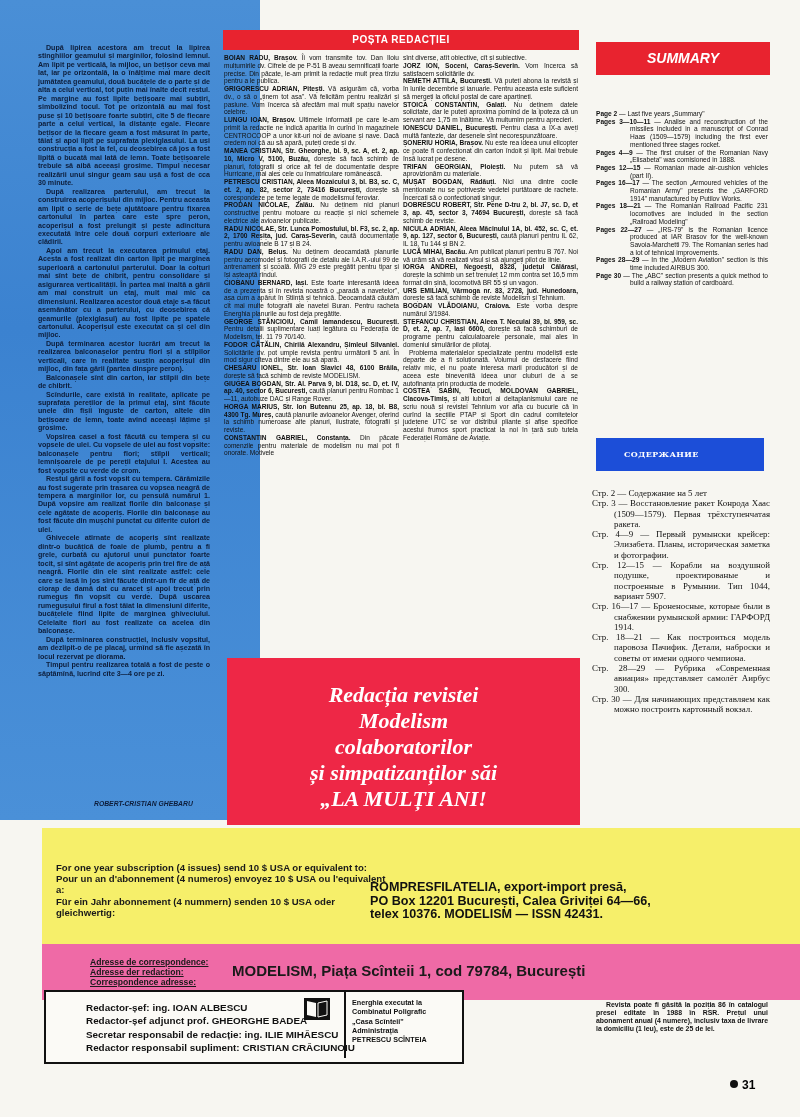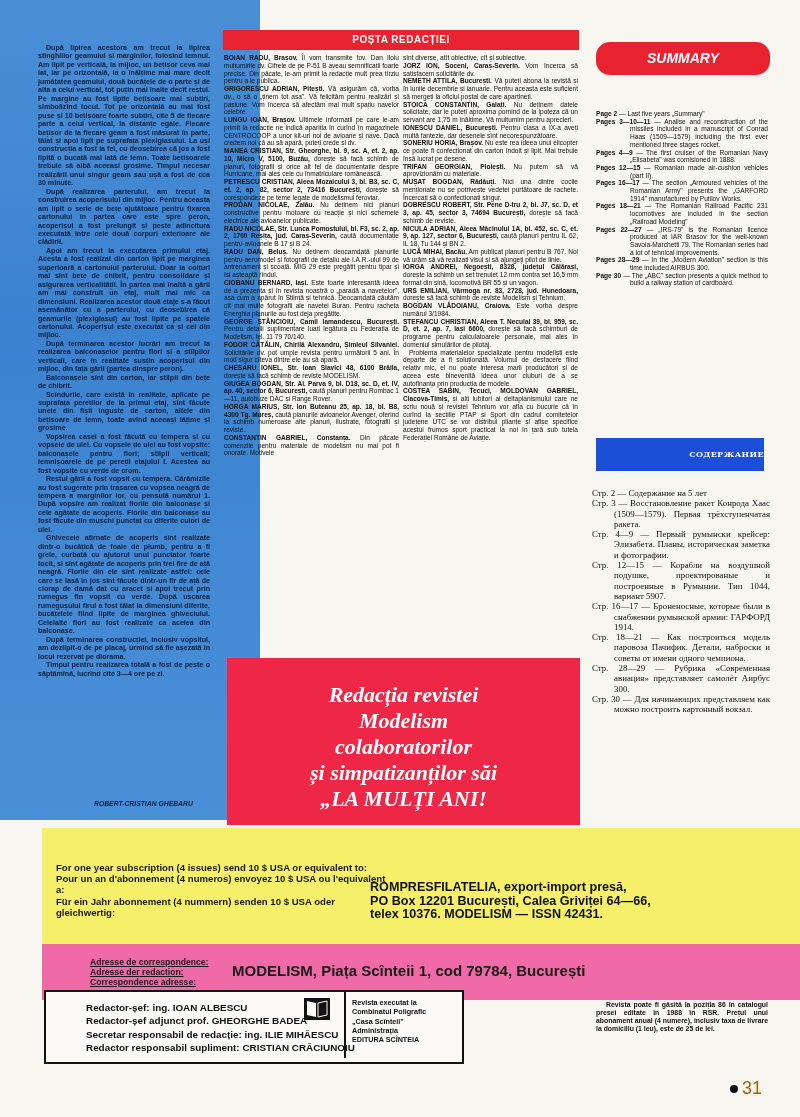--- a/index.html
+++ b/index.html
@@ -41,32 +41,32 @@
     position: absolute; left: 227px; top: 658px; width: 353px; height: 167px;
     background: #ee2746; color: #fff; text-align: center;
     font-family: "Liberation Serif", serif; font-style: italic; font-weight: bold;
     font-size: 22px; line-height: 26px; padding-top: 24px;
   }
 
   
   .summary-header {
     position: absolute; left: 596px; top: 42px; width: 174px; height: 33px;
     background: #e8232f; color: #fff; text-align: center;
-    font-weight: bold; font-style: italic; font-size: 14px; line-height: 33px; border-radius: 14px;
+    font-weight: bold; font-style: italic; font-size: 14px; line-height: 33px;
   }
   .summary-list {
     position: absolute; left: 596px; top: 110px; width: 172px;
     font-size: 6.6px; line-height: 7.7px; color: #111;
   }
   .hang { padding-left: 34px; text-indent: -34px; text-align: justify; }
 
   
   .sod-header {
     position: absolute; left: 596px; top: 438px; width: 168px; height: 33px;
-    background: #1c4ed8; color: #fff; text-align: right;
+    background: #1c4ed8; color: #fff; text-align: left;
     font-family: "DejaVu Serif", serif; font-weight: bold; font-size: 8px; line-height: 33px; letter-spacing: 0.4px; padding-left: 28px;
   }
   .sod-list {
     position: absolute; left: 592px; top: 488px; width: 178px;
     font-family: "Liberation Serif", serif; font-size: 8.9px; line-height: 10.3px; color: #111;
   }
   .sod-item { padding-left: 22px; text-indent: -22px; text-align: justify; }
 
   
   .sub-box {
@@ -114,21 +114,21 @@
   .printer {
     position: absolute; left: 306px; top: 6px;
     font-weight: bold; font-size: 7.2px; line-height: 9.3px;
   }
   .catalog {
     position: absolute; left: 596px; top: 1001px; width: 172px;
     font-weight: bold; font-size: 6.9px; line-height: 7.9px; text-align: justify;
   }
   .catalog p { text-indent: 10px; }
   .page-number {
-    position: absolute; left: 730px; top: 1078px; font-size: 18px; font-weight: normal; color: #a16207;
+    position: absolute; left: 730px; top: 1078px; font-size: 12px; font-weight: bold; color: #000000;
   }
   .page-number .dot { display: inline-block; width: 8px; height: 8px; background: #111; border-radius: 50%; margin-right: 4px; vertical-align: 1px; }
 </style>
 </head>
 <body>
 
 <div class="left-col">
   <div class="article">
     <p>După lipirea acestora am trecut la lipirea stinghiilor geamului și marginilor, folosind lemnul. Am lipit pe verticală, la mijloc, un bețișor ceva mai lat, iar pe orizontală, la o înălțime mai mare decît jumătatea geamului, două bucățele de o parte și de alta a celui vertical, tot puțin mai înalte decît restul. Pe margine au fost lipite bețișoare mai subțiri, simbolizînd tocul. Tot pe orizontală au mai fost puse și 10 bețișoare foarte subțiri, cîte 5 de fiecare parte a celui vertical, la distanțe egale. Fiecare bețișor de la fiecare geam a fost măsurat în parte, tăiat și apoi lipit pe suprafața plexiglasului. La uși construcția a fost la fel, cu deosebirea că jos a fost lipită o bucată mai lată de lemn. Toate bețișoarele trebuie să aibă aceeași grosime. Timpul necesar realizării unui singur geam sau ușă a fost de cca 30 minute.</p>
     <p>După realizarea parterului, am trecut la construirea acoperișului din mijloc. Pentru aceasta am lipit o serie de bețe ajutătoare pentru fixarea cartonului în partea care este spre peron, acoperișul a fost prelungit și peste adîncitura executată între cele două corpuri exterioare ale clădirii.</p>
@@ -246,25 +246,25 @@
     <div>Secretar responsabil de redacție: ing. ILIE MIHĂESCU</div>
     <div>Redactor responsabil supliment: CRISTIAN CRĂCIUNOIU</div>
   </div>
   <svg class="book-icon" viewBox="0 0 26 22">
     <rect x="0" y="0" width="26" height="22" fill="#111"></rect>
     <path d="M3 3 L12 5 L12 19 L3 17 Z" fill="#fbfaf6"></path>
     <path d="M14 5 L23 3 L23 17 L14 19 Z" fill="#111" stroke="#fbfaf6" stroke-width="1"></path>
   </svg>
   <div class="staff-divider"></div>
   <div class="printer">
-    <div>Revista executat la</div>
+    <div>Energhia executat la</div>
     <div>Combinatul Poligrafic</div>
     <div>„Casa Scînteii"</div>
     <div>Administrația</div>
-    <div>EDITURA SCÎNTEIA</div>
+    <div>PETRESCU SCÎNTEIA</div>
   </div>
 </div>
 
 <div class="catalog">
   <p>Revista poate fi găsită la poziția 86 în catalogul presei editate în 1988 în RSR. Prețul unui abonament anual (4 numere), inclusiv taxa de livrare la domiciliu (1 leu), este de 25 de lei.</p>
 </div>
 
 <div class="page-number">
   <span class="dot"></span><span>31</span>
 </div>

